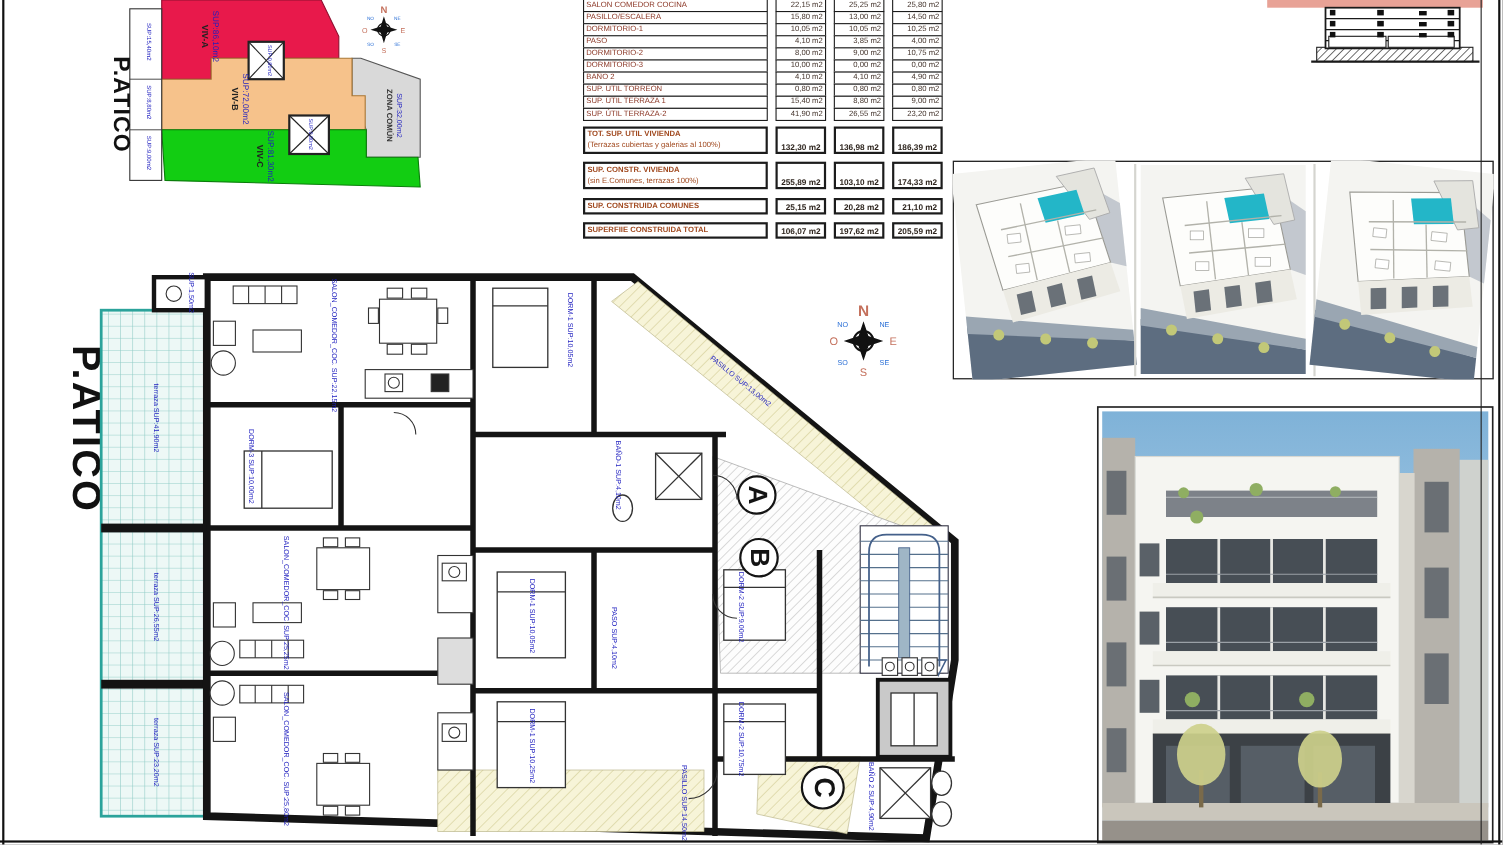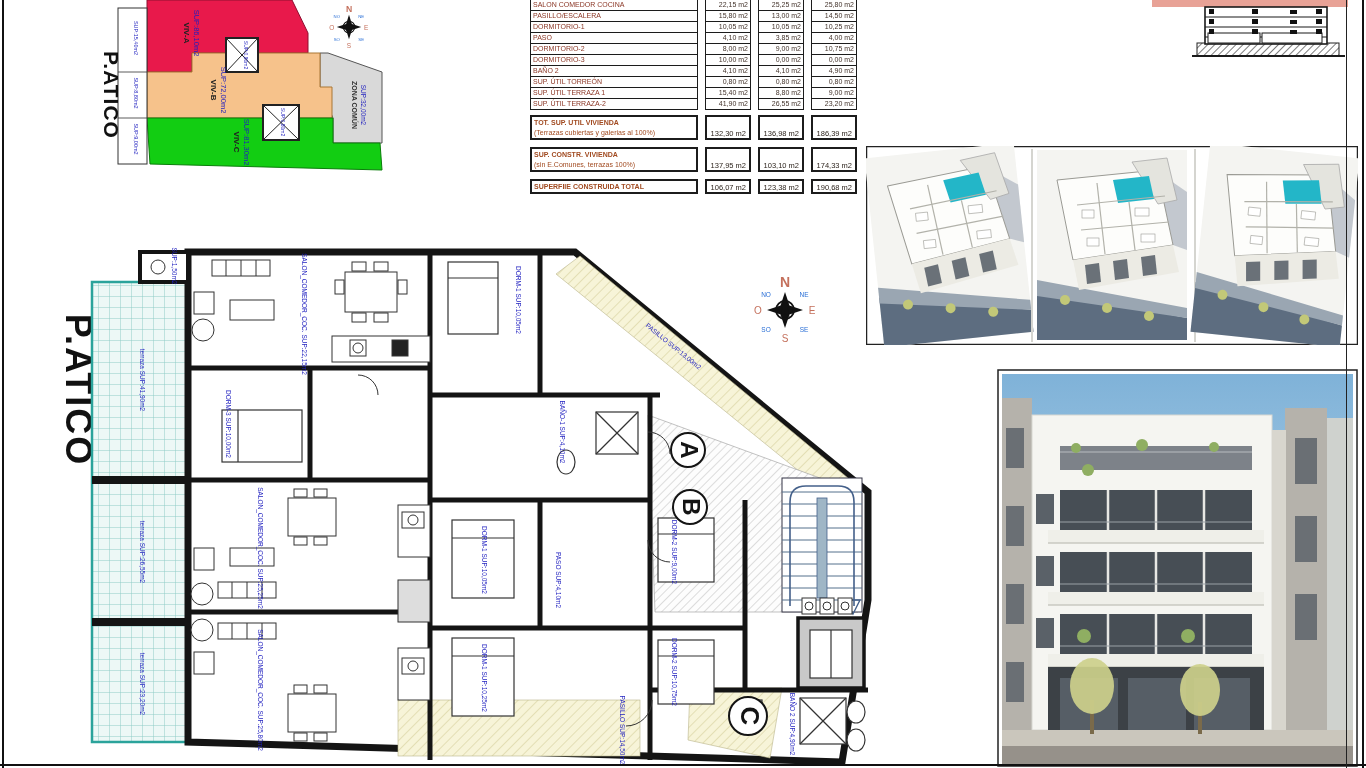--- a/index.html
+++ b/index.html
@@ -15,21 +15,21 @@
   #area-table{position:absolute;left:530px;top:0;width:322px;}
   .tgrid{display:grid;grid-template-columns:168px 46px 46px 46px;column-gap:7px;}
   .tc{border:1px solid #1c1c1c;margin-top:-1px;height:10px;line-height:10px;
       font-size:7px;padding:0 2px;background:#fff;white-space:nowrap;overflow:hidden;}
   .tlab{color:#8a3524;text-align:left;}
   .tval{color:#43332b;text-align:right;}
   .tot-block{margin-top:5px;}
   .tot{border:2px solid #1c1c1c;font-size:7px;background:#fff;}
   .tot .nm{color:#a14a20;font-weight:bold;line-height:10px;padding:1px 2px 0 2px;white-space:nowrap;}
   .tot .sub{color:#a14a20;line-height:9px;padding:0 2px 1px 2px;white-space:nowrap;}
-  .tot-val{border:2px solid #1c1c1c;font-size:7.5px;font-weight:normal;color:#2e251e;
+  .tot-val{border:2px solid #1c1c1c;font-size:7.5px;font-weight:bold;color:#2e251e;
            text-align:right;padding:0 3px;display:flex;align-items:flex-end;justify-content:flex-end;}
   svg text{font-family:"Liberation Sans",sans-serif;}
 </style>
 </head>
 <body>
 
 <div class="sheet">
 
   <svg style="position:absolute;left:85px;top:0;" width="330" height="200" viewBox="85 0 330 200">
 
@@ -136,33 +136,41 @@
       <div class="tot-val">132,30 m2</div>
       <div class="tot-val">136,98 m2</div>
       <div class="tot-val">186,39 m2</div>
     </div>
 
     <div class="tgrid tot-block" style="margin-top:7px;">
       <div class="tot">
         <div class="nm">SUP. CONSTR. VIVIENDA</div>
         <div class="sub">(sin E.Comunes, terrazas 100%)</div>
       </div>
-      <div class="tot-val">137,95 m2</div>
+      <div class="tot-val">255,89 m2</div>
       <div class="tot-val">103,10 m2</div>
       <div class="tot-val">174,33 m2</div>
     </div>
 
+    <div class="tgrid tot-block" style="margin-top:8px;">
+      <div class="tot">
+        <div class="nm">SUP. CONSTRUIDA COMUNES</div>
+      </div>
+      <div class="tot-val">25,15 m2</div>
+      <div class="tot-val">20,28 m2</div>
+      <div class="tot-val">21,10 m2</div>
+    </div>
 
     <div class="tgrid tot-block" style="margin-top:7px;">
       <div class="tot">
         <div class="nm">SUPERFIIE CONSTRUIDA TOTAL</div>
       </div>
       <div class="tot-val">106,07 m2</div>
-      <div class="tot-val">123,38 m2</div>
-      <div class="tot-val">190,68 m2</div>
+      <div class="tot-val">197,62 m2</div>
+      <div class="tot-val">205,59 m2</div>
     </div>
   </div>
 
   <svg style="position:absolute;left:1150px;top:0;" width="200" height="64" viewBox="1150 0 200 64">
     <defs>
       <pattern id="hatchG" width="5" height="5" patternUnits="userSpaceOnUse" patternTransform="rotate(45)">
         <rect width="5" height="5" fill="#fff"></rect>
         <line x1="0" y1="0" x2="0" y2="5" stroke="#444" stroke-width="1.4"></line>
       </pattern>
     </defs>

